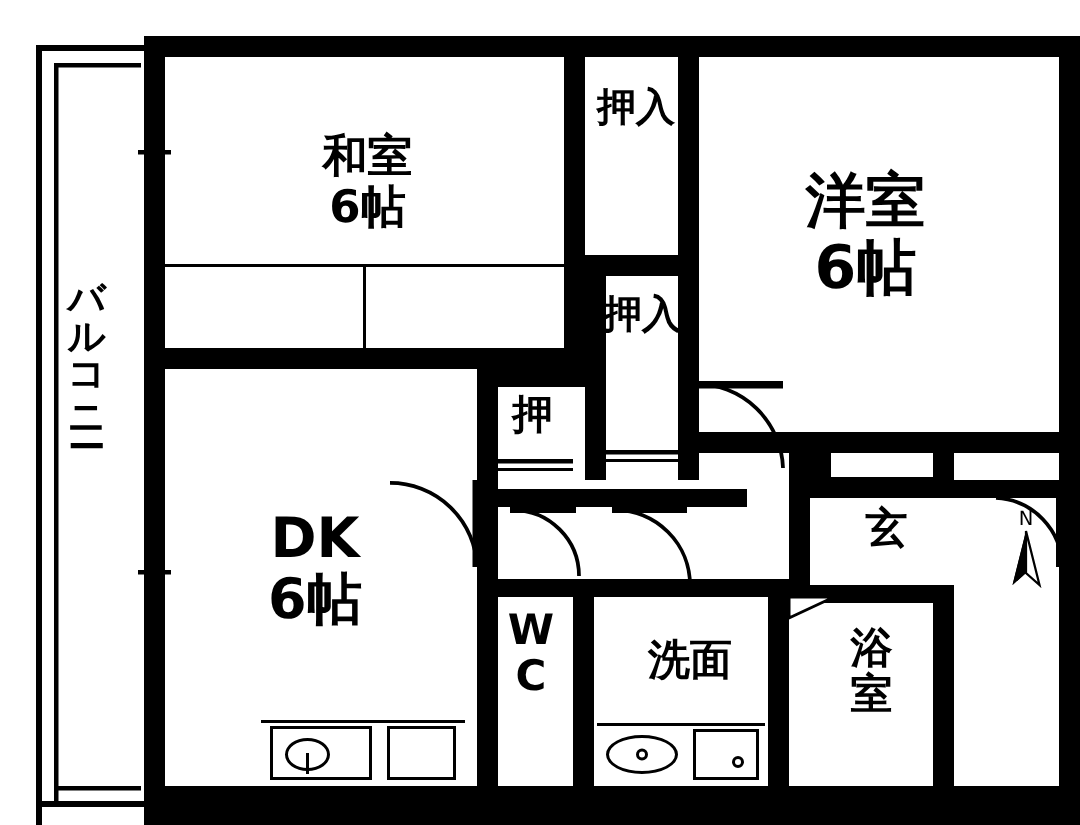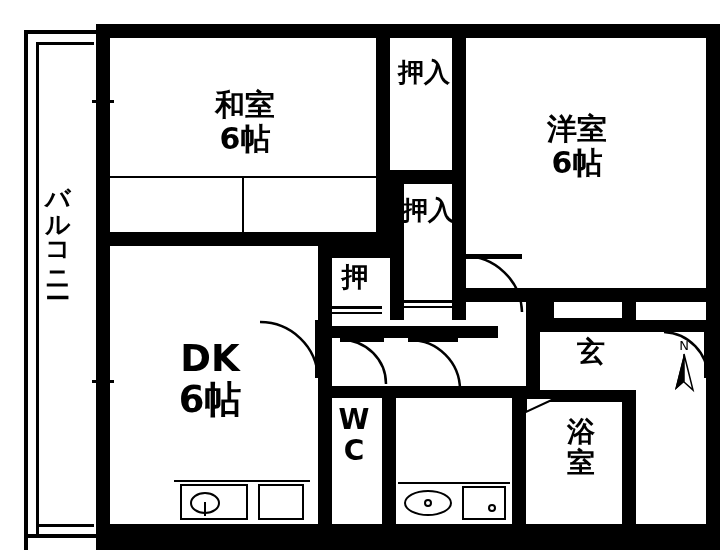--- a/index.html
+++ b/index.html
@@ -101,21 +101,21 @@
 
   <div class="thinline" style="left:382px; top:38px; width:3px; height:132px;"></div>
   <div class="thinline" style="left:388px; top:38px; width:2px; height:132px;"></div>
 
   <div class="label" style="left:396px; top:58px; width:56px; font-size:26px;">押入</div>
 
   <div class="wall" style="left:452px; top:288px; width:268px; height:14px;"></div>
 
   <div class="wall" style="left:452px; top:184px; width:14px; height:76px;"></div>
 
-  <div class="label" style="left:512px; top:112px; width:130px; font-size:30px;">洋室
+  <div class="label" style="left:512px; top:112px; width:130px; font-size:40px;">洋室
 6帖</div>
 
   <div class="door-arc" style="left:462px; top:254px;">
     <svg width="68" height="62" viewBox="0 0 68 62">
       <path d="M 2 2 A 58 58 0 0 1 60 58" fill="none" stroke="#000000" stroke-width="2.5"></path>
       <rect x="0" y="0" width="60" height="5" fill="#000000"></rect>
     </svg>
   </div>
 
   <div class="wall" style="left:390px; top:170px; width:14px; height:150px;"></div>
@@ -171,20 +171,21 @@
 
   <div class="wall" style="left:382px; top:386px; width:14px; height:164px;"></div>
   <div class="wall" style="left:318px; top:386px; width:78px; height:12px;"></div>
 
   <div class="label" style="left:326px; top:404px; width:56px; font-size:28px;">W
 C</div>
 
   <div class="wall" style="left:396px; top:386px; width:130px; height:12px;"></div>
   <div class="wall" style="left:512px; top:386px; width:14px; height:164px;"></div>
 
+  <div class="label" style="left:410px; top:424px; width:100px; font-size:28px;">洗面</div>
 
   <div class="fixture round" style="left:404px; top:490px; width:48px; height:26px;"></div>
   <div class="fixture round" style="left:424px; top:499px; width:8px; height:8px;"></div>
   <div class="fixture" style="left:462px; top:486px; width:44px; height:34px;"></div>
   <div class="fixture round" style="left:488px; top:504px; width:8px; height:8px;"></div>
   <div class="thinline" style="left:398px; top:482px; width:112px; height:2px;"></div>
 
   <div class="wall" style="left:526px; top:302px; width:14px; height:100px;"></div>
   <div class="wall" style="left:526px; top:390px; width:104px; height:12px;"></div>
   <div class="wall" style="left:622px; top:390px; width:14px; height:160px;"></div>

